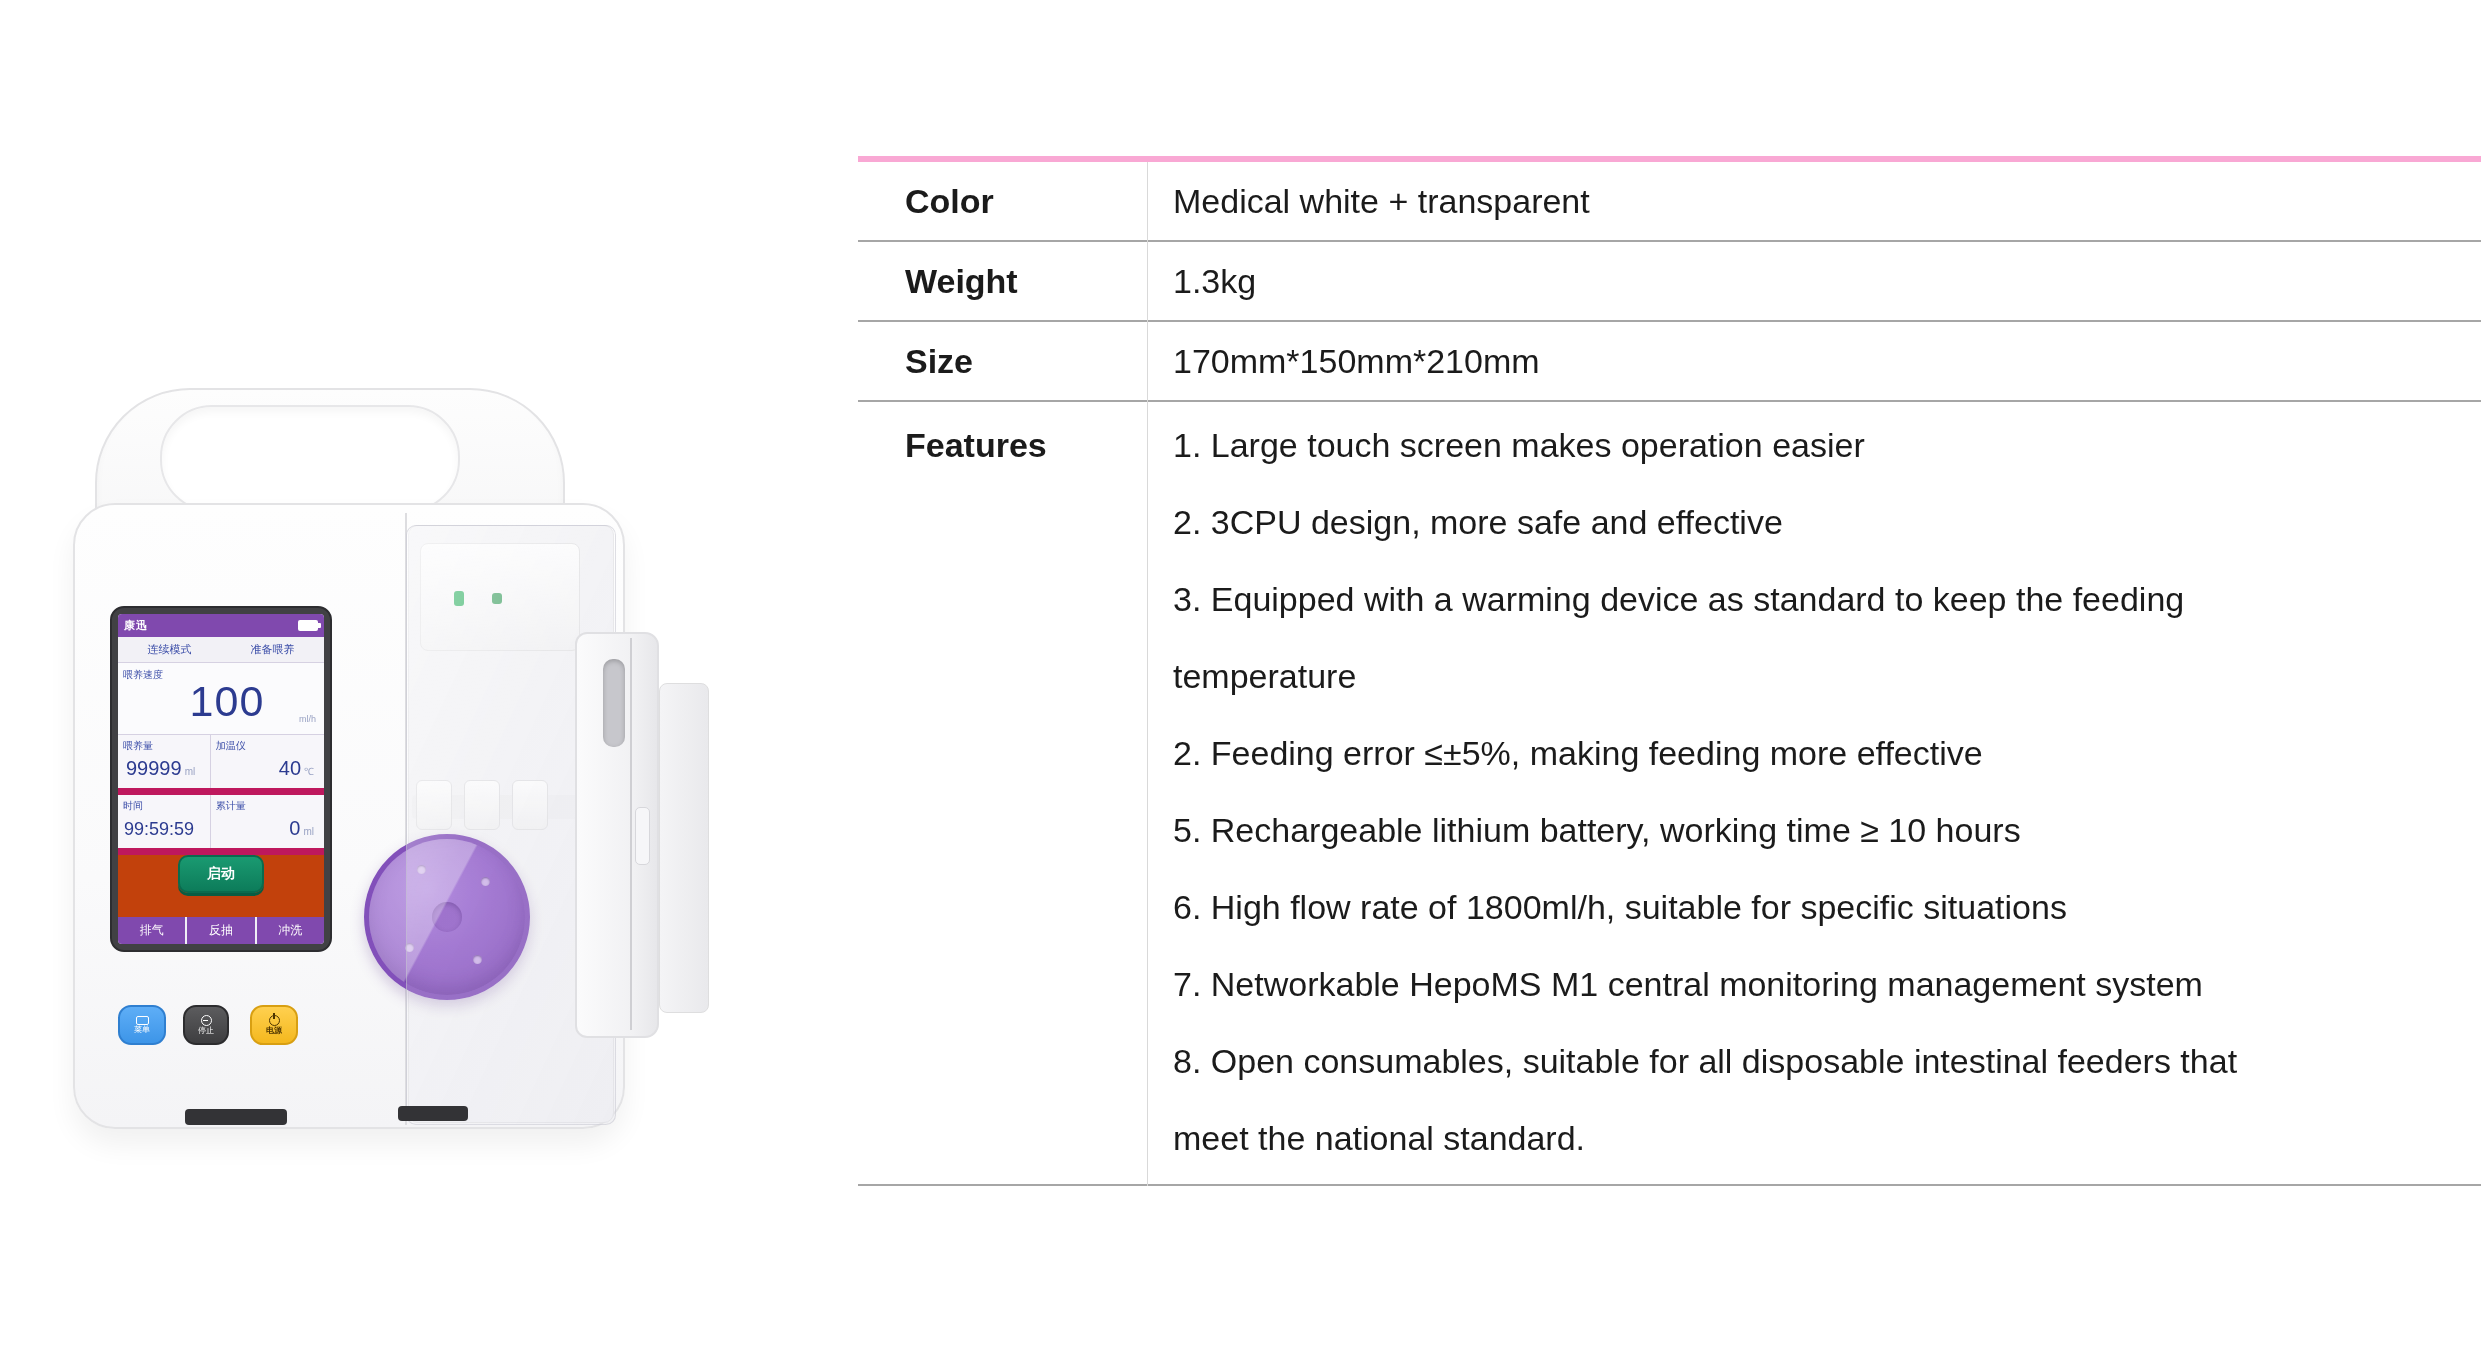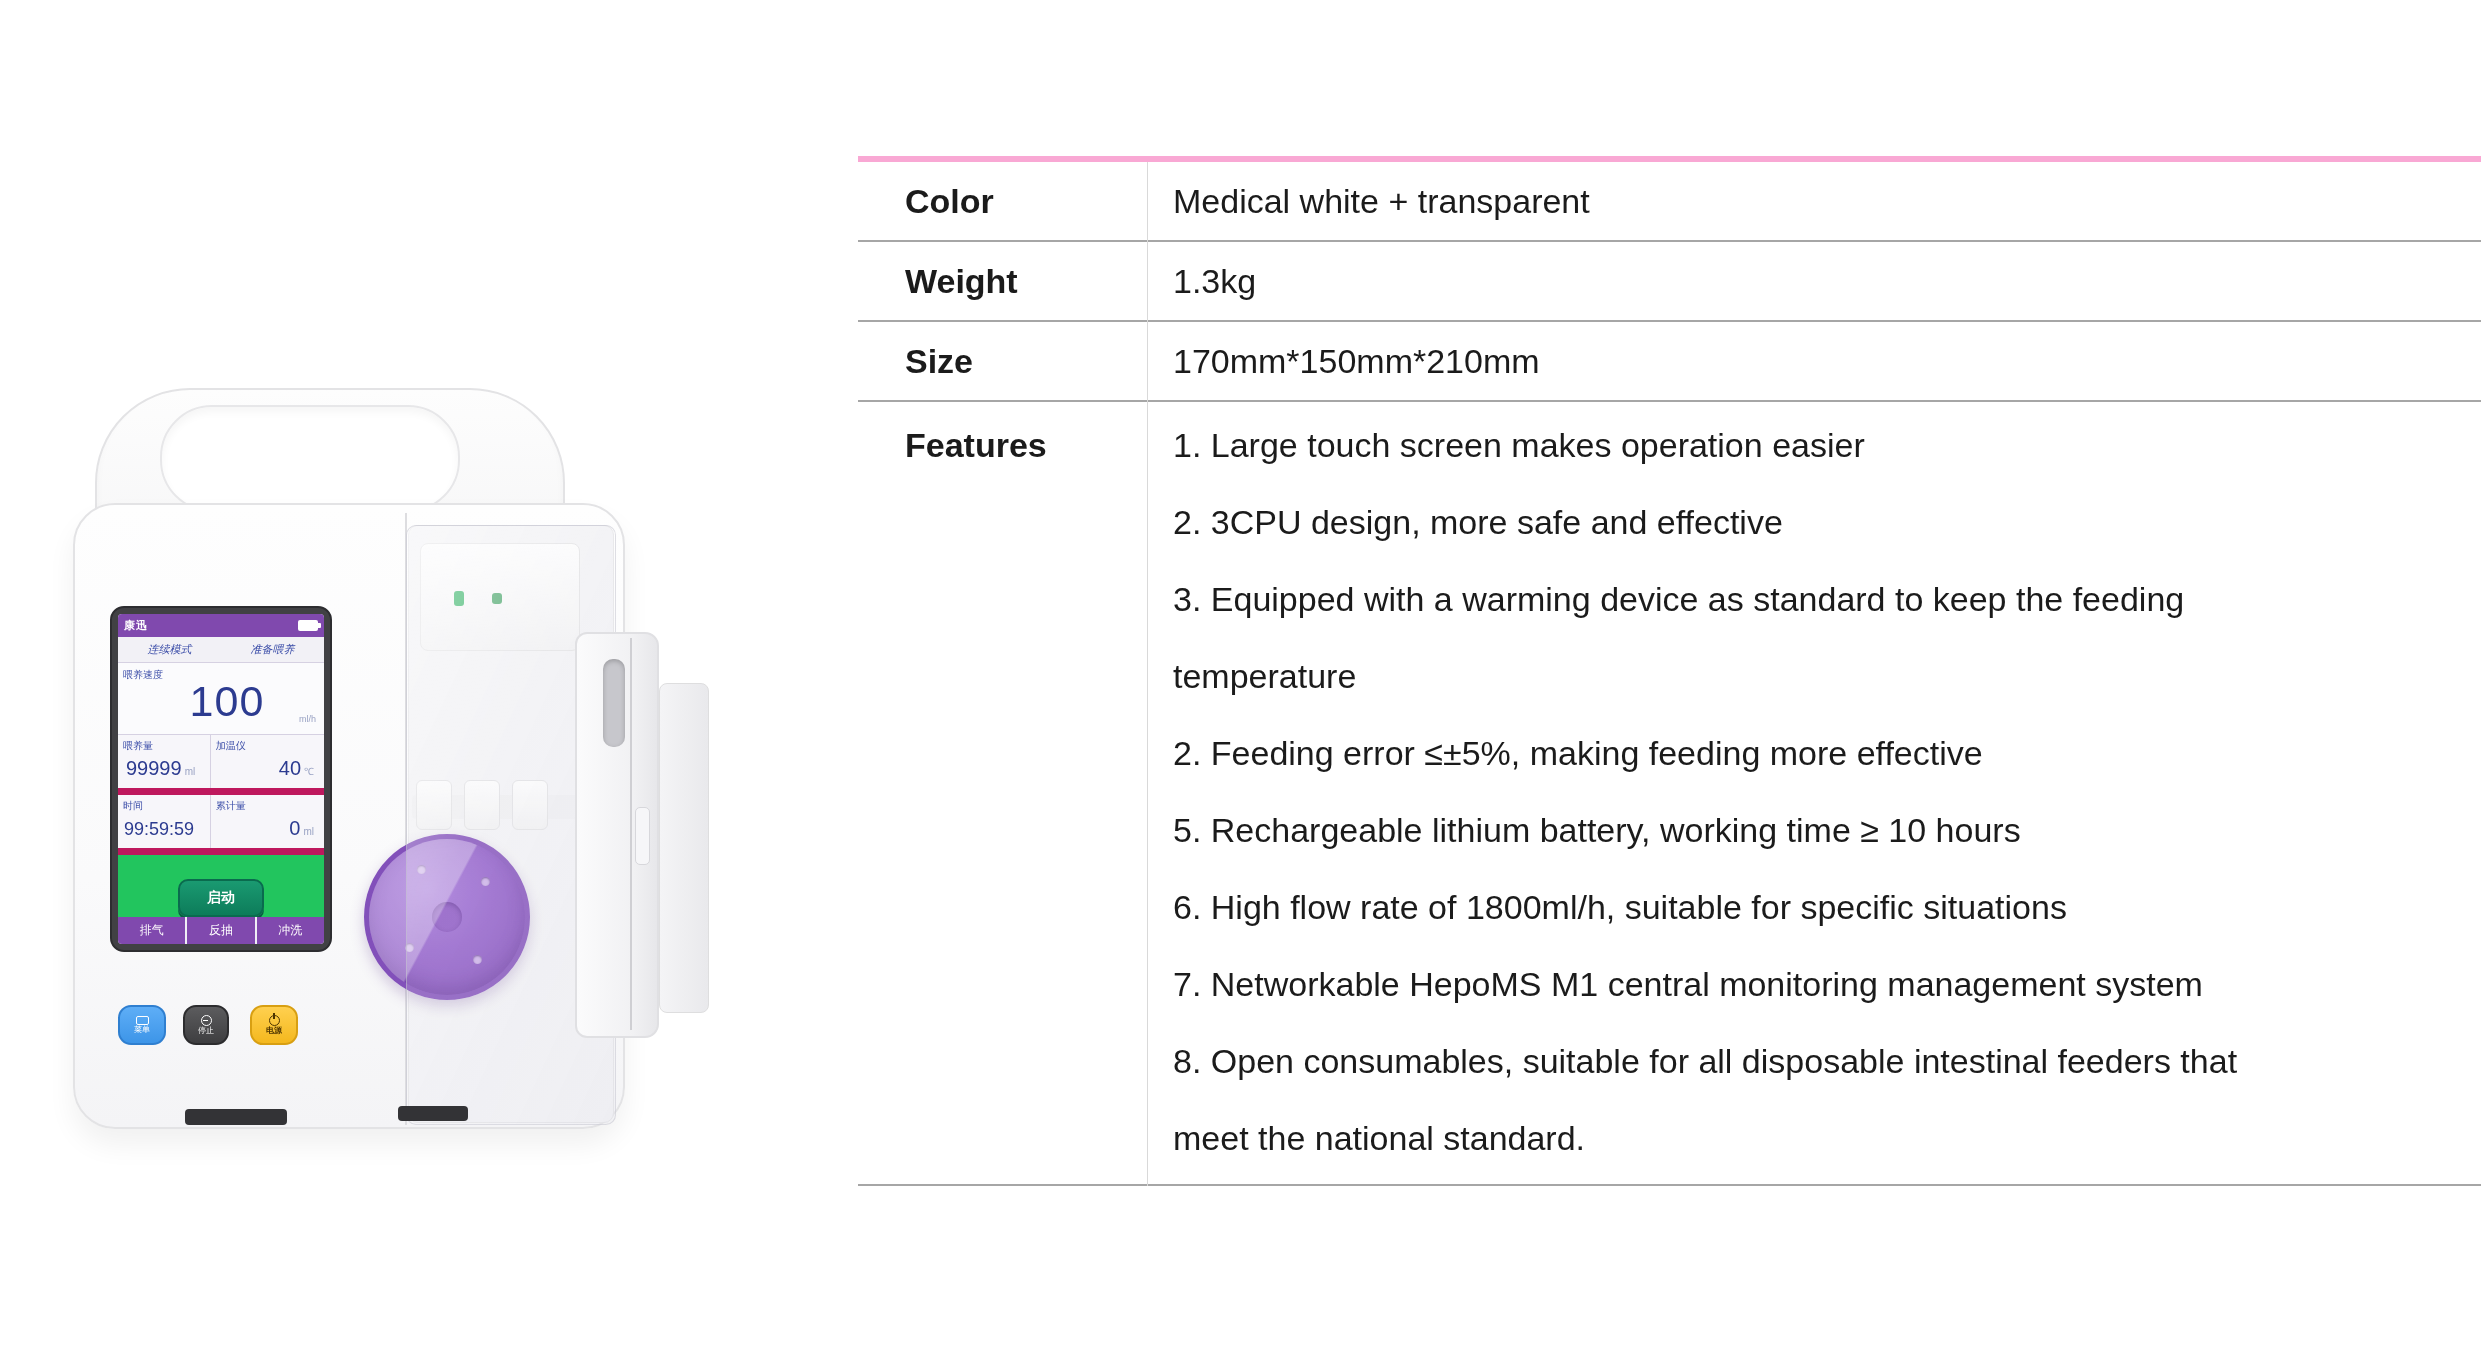--- a/index.html
+++ b/index.html
@@ -151,21 +151,21 @@
   .scr-battery {
     margin-left:auto; width:20px; height:11px; background:#ffffff; border-radius:2px;
     position:relative;
   }
   .scr-battery::after {
     content:""; position:absolute; right:-3px; top:3px; width:3px; height:5px;
     background:#ffffff; border-radius:0 1px 1px 0;
   }
   .scr-status {
     height:26px; background:#f2f1f6; border-bottom:1px solid #d6d1e2;
-    display:flex; align-items:center; flex:0 0 auto;font-style:italic;
+    display:flex; align-items:center; flex:0 0 auto;
   }
   .scr-status span { flex:1; text-align:center; font-size:11px; color:#3b4da8; }
   .scr-speed {
     height:72px; position:relative; border-bottom:1px solid #d6d1e2;
     background:#fbfbfd; flex:0 0 auto;
   }
   .scr-speed-label { position:absolute; left:5px; top:5px; font-size:10px; color:#3b4da8; }
   .scr-speed-value {
     position:absolute; left:50%; top:50%; transform:translate(-42%,-44%);
     font-size:43px; color:#2c3b90; letter-spacing:1px;
@@ -175,21 +175,21 @@
   .scr-grid-row { display:flex; height:60px; border-bottom:7px solid #be185d; }
   .scr-cell { position:relative; padding:4px 5px; }
   .scr-cell.cl { width:45%; border-right:1px solid #d6d1e2; }
   .scr-cell.cr { width:55%; }
   .scr-cell-label { font-size:10px; color:#3b4da8; }
   .scr-cell-value { position:absolute; bottom:8px; font-size:20px; color:#2c3b90; white-space:nowrap; }
   .scr-cell-unit { font-size:10px; color:#9aa3c4; margin-left:3px; }
   .v-left  { left:8px; }
   .v-right { right:10px; }
   .v-time  { left:6px; font-size:18px; }
-  .scr-start { flex:0 0 auto; height:62px; display:flex; align-items:flex-end; justify-content:center; background:#22c55e;font-family:Liberation Serif, serif; }
+  .scr-start { flex:0 0 auto; height:62px; display:flex; align-items:flex-start; justify-content:center; background:#c2410c;font-family:Liberation Serif, serif; }
   .start-btn {
     width:86px; height:38px; border-radius:10px;
     background:linear-gradient(180deg,#1a9a71,#0d7c5a);
     border:2px solid #0a6b4e; box-shadow:0 3px 0 #095c43;
     color:#ffffff; font-size:14px; font-weight:700;
     display:flex; align-items:center; justify-content:center;
   }
   .scr-bottom { flex:1; background:#8049ae; display:flex; }
   .scr-bottom span {
     flex:1; display:flex; align-items:center; justify-content:center;

